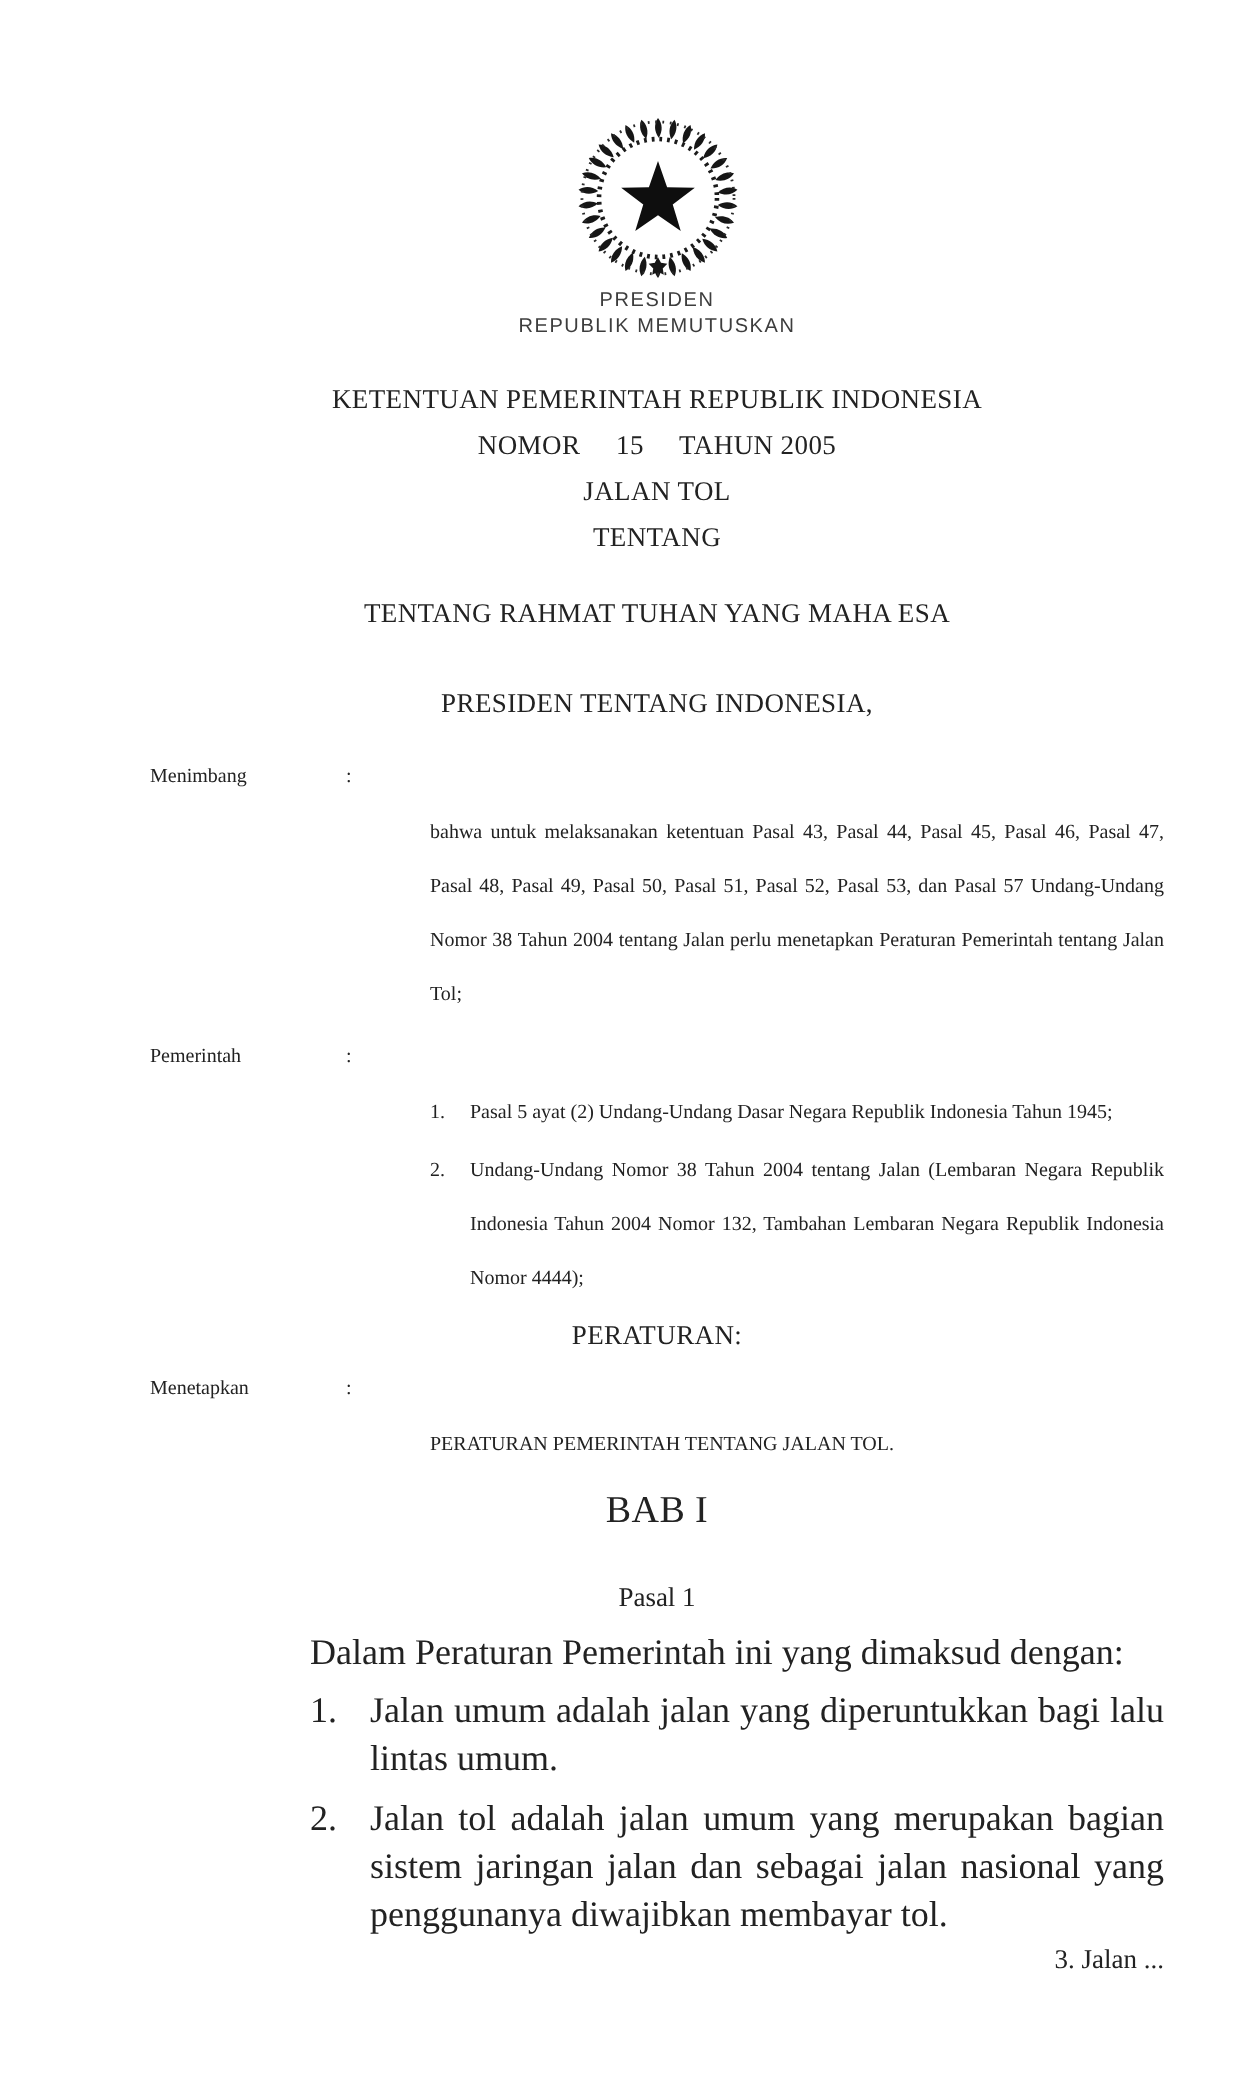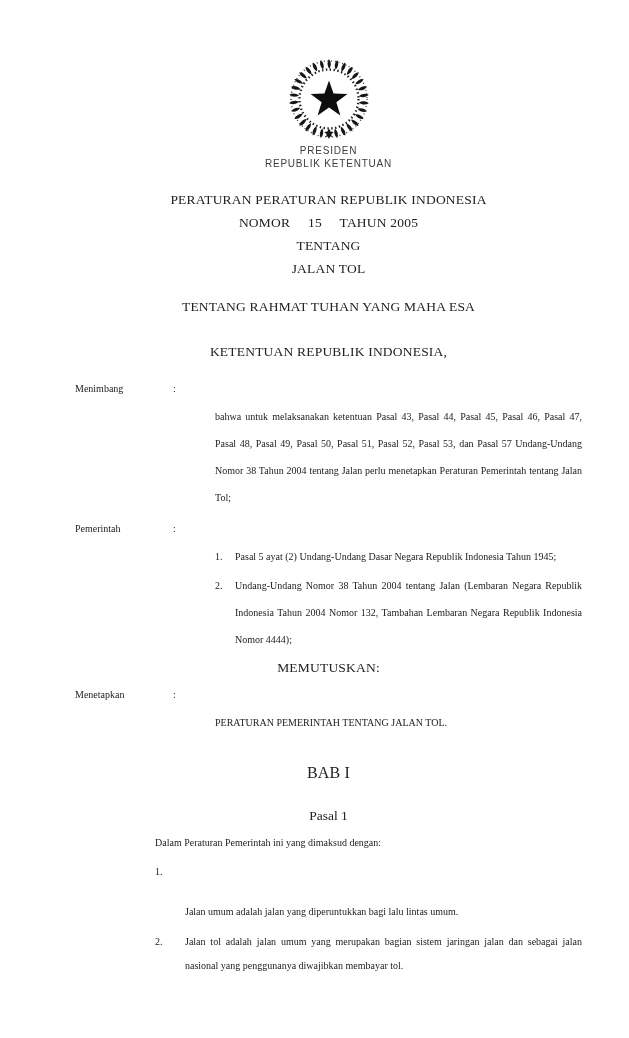--- a/index.html
+++ b/index.html
@@ -77,36 +77,36 @@
   
   .memutuskan {
     margin-top: 1px;
     text-align: center;
     font-size: 13.5px;
     line-height: 27px;
     letter-spacing: 0.2px;
   }
   
   .bab-heading {
-    margin-top: 25px;
-    text-align: center;
-    font-size: 16px;
+    margin-top: 8px;
+    text-align: center;
+    font-size: 19px;
     line-height: 24px;
     letter-spacing: 0.2px;
   }
   .pasal {
     margin-top: 19px;
     text-align: center;
     font-size: 13.5px;
     line-height: 24px;
   }
   .article-body {
     margin-left: 80px;
     margin-top: 3px;
-    font-size: 10px;
+    font-size: 18px;
     line-height: 24px;
   }
   .def-list { margin-top: 5px; }
   .def-item { display: flex; }
   .def-item .num { flex: none; width: 30px; }
   .def-item + .def-item { margin-top: 6px; }
 
   .catchword {
     text-align: right;
     font-size: 13.5px;
@@ -157,32 +157,32 @@
         <use href="#leaf" transform="rotate(348 50 50)"></use>
       </g>
       <circle cx="50" cy="50" r="33.5" fill="none" stroke="#1b1b1b" stroke-width="2.6" stroke-dasharray="1.6 2.8"></circle>
       <circle cx="50" cy="50" r="43.2" fill="none" stroke="#2a2a2a" stroke-width="1.6" stroke-dasharray="1 3.2"></circle>
       <polygon fill="#0e0e0e" points="50,29 55.17,43.88 70.92,44.20 58.37,53.72 62.93,68.80 50,59.80 37.07,68.80 41.63,53.72 29.08,44.20 44.83,43.88"></polygon>
       <path fill="#161616" d="M50 83.6 l1.7 3.2 3.6 .6 -2.6 2.6 .6 3.6 -3.3 -1.7 -3.3 1.7 .6 -3.6 -2.6 -2.6 3.6 -.6 Z"></path>
     </svg>
   </div>
   <div class="letterhead-text">
     <div>PRESIDEN</div>
-    <div>REPUBLIK KETENTUAN</div>
+    <div>REPUBLIK MEMUTUSKAN</div>
   </div>
 
   <div class="title-block">
-    <div>PERATURAN PERATURAN REPUBLIK INDONESIA</div>
+    <div>KETENTUAN PEMERINTAH REPUBLIK INDONESIA</div>
     <div class="ws-pre">NOMOR     15     TAHUN 2005</div>
+    <div>JALAN TOL</div>
     <div>TENTANG</div>
-    <div>JALAN TOL</div>
   </div>
 
   <div class="invocation">TENTANG RAHMAT TUHAN YANG MAHA ESA</div>
-  <div class="authority">KETENTUAN REPUBLIK INDONESIA,</div>
+  <div class="authority">PRESIDEN TENTANG INDONESIA,</div>
 
   <div class="row menimbang-row">
     <span class="row-label">Menimbang</span>
     <span class="row-colon">:</span>
     <div class="row-body justify">bahwa untuk melaksanakan ketentuan Pasal 43, Pasal 44, Pasal 45, Pasal 46, Pasal 47, Pasal 48, Pasal 49, Pasal 50, Pasal 51, Pasal 52, Pasal 53, dan Pasal 57 Undang-Undang Nomor 38 Tahun 2004 tentang Jalan perlu menetapkan Peraturan Pemerintah tentang Jalan Tol;</div>
   </div>
 
   <div class="row mengingat-row">
     <span class="row-label">Pemerintah</span>
     <span class="row-colon">:</span>
@@ -191,40 +191,41 @@
         <span class="num">1.</span>
         <div class="justify" style="flex:1; min-width:0;">Pasal 5 ayat (2) Undang-Undang Dasar Negara Republik Indonesia Tahun 1945;</div>
       </div>
       <div class="num-item">
         <span class="num">2.</span>
         <div class="justify" style="flex:1; min-width:0;">Undang-Undang Nomor 38 Tahun 2004 tentang Jalan (Lembaran Negara Republik Indonesia Tahun 2004 Nomor 132, Tambahan Lembaran Negara Republik Indonesia Nomor 4444);</div>
       </div>
     </div>
   </div>
 
-  <div class="memutuskan">MEMUTUSKAN:</div>
+  <div class="memutuskan">PERATURAN:</div>
   <div class="row menetapkan-row">
     <span class="row-label">Menetapkan</span>
     <span class="row-colon">:</span>
     <div class="row-body">PERATURAN PEMERINTAH TENTANG JALAN TOL.</div>
   </div>
 
   <div class="bab-heading">
     <div>BAB I</div>
   </div>
   <div class="pasal">Pasal 1</div>
 
   <div class="article-body">
     <div>Dalam Peraturan Pemerintah ini yang dimaksud dengan:</div>
     <div class="def-list">
       <div class="def-item">
         <span class="num">1.</span>
-        <div class="justify" style="flex:1; min-width:0;margin-top:40px;">Jalan umum adalah jalan yang diperuntukkan bagi lalu lintas umum.</div>
+        <div class="justify" style="flex:1; min-width:0;">Jalan umum adalah jalan yang diperuntukkan bagi lalu lintas umum.</div>
       </div>
       <div class="def-item">
         <span class="num">2.</span>
         <div class="justify" style="flex:1; min-width:0;">Jalan tol adalah jalan umum yang merupakan bagian sistem jaringan jalan dan sebagai jalan nasional yang penggunanya diwajibkan membayar tol.</div>
       </div>
     </div>
   </div>
 
+  <div class="catchword">3. Jalan ...</div>
 
 </div>
 
 </body></html>

